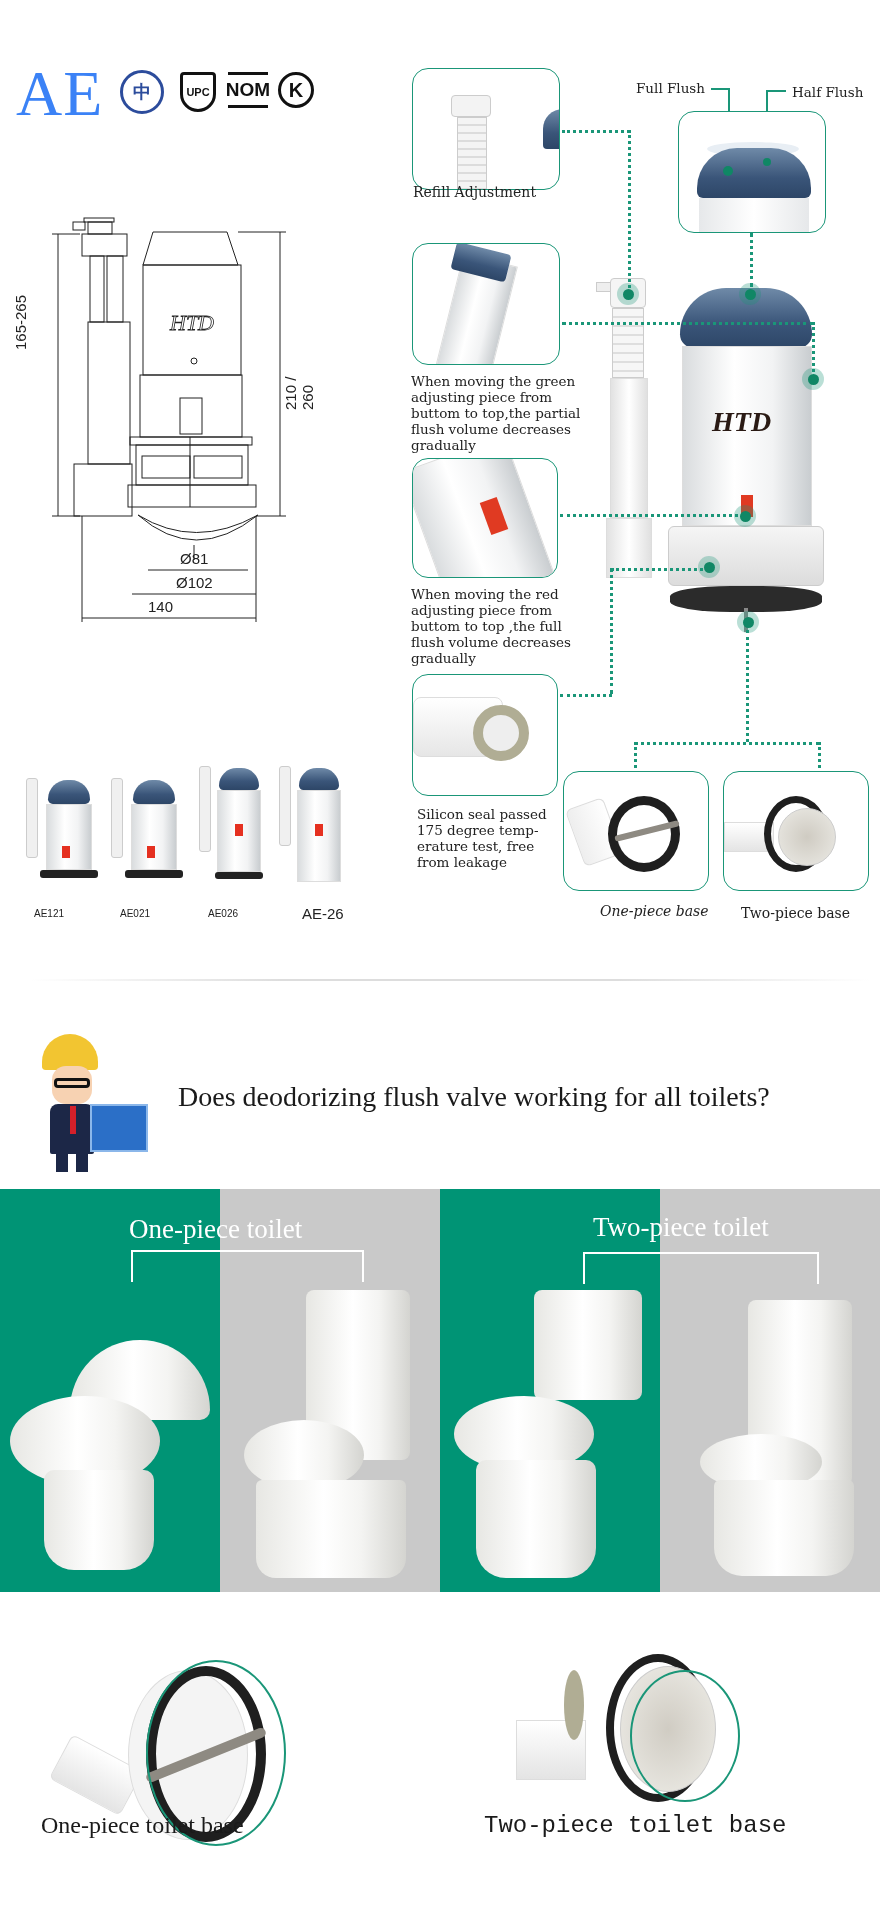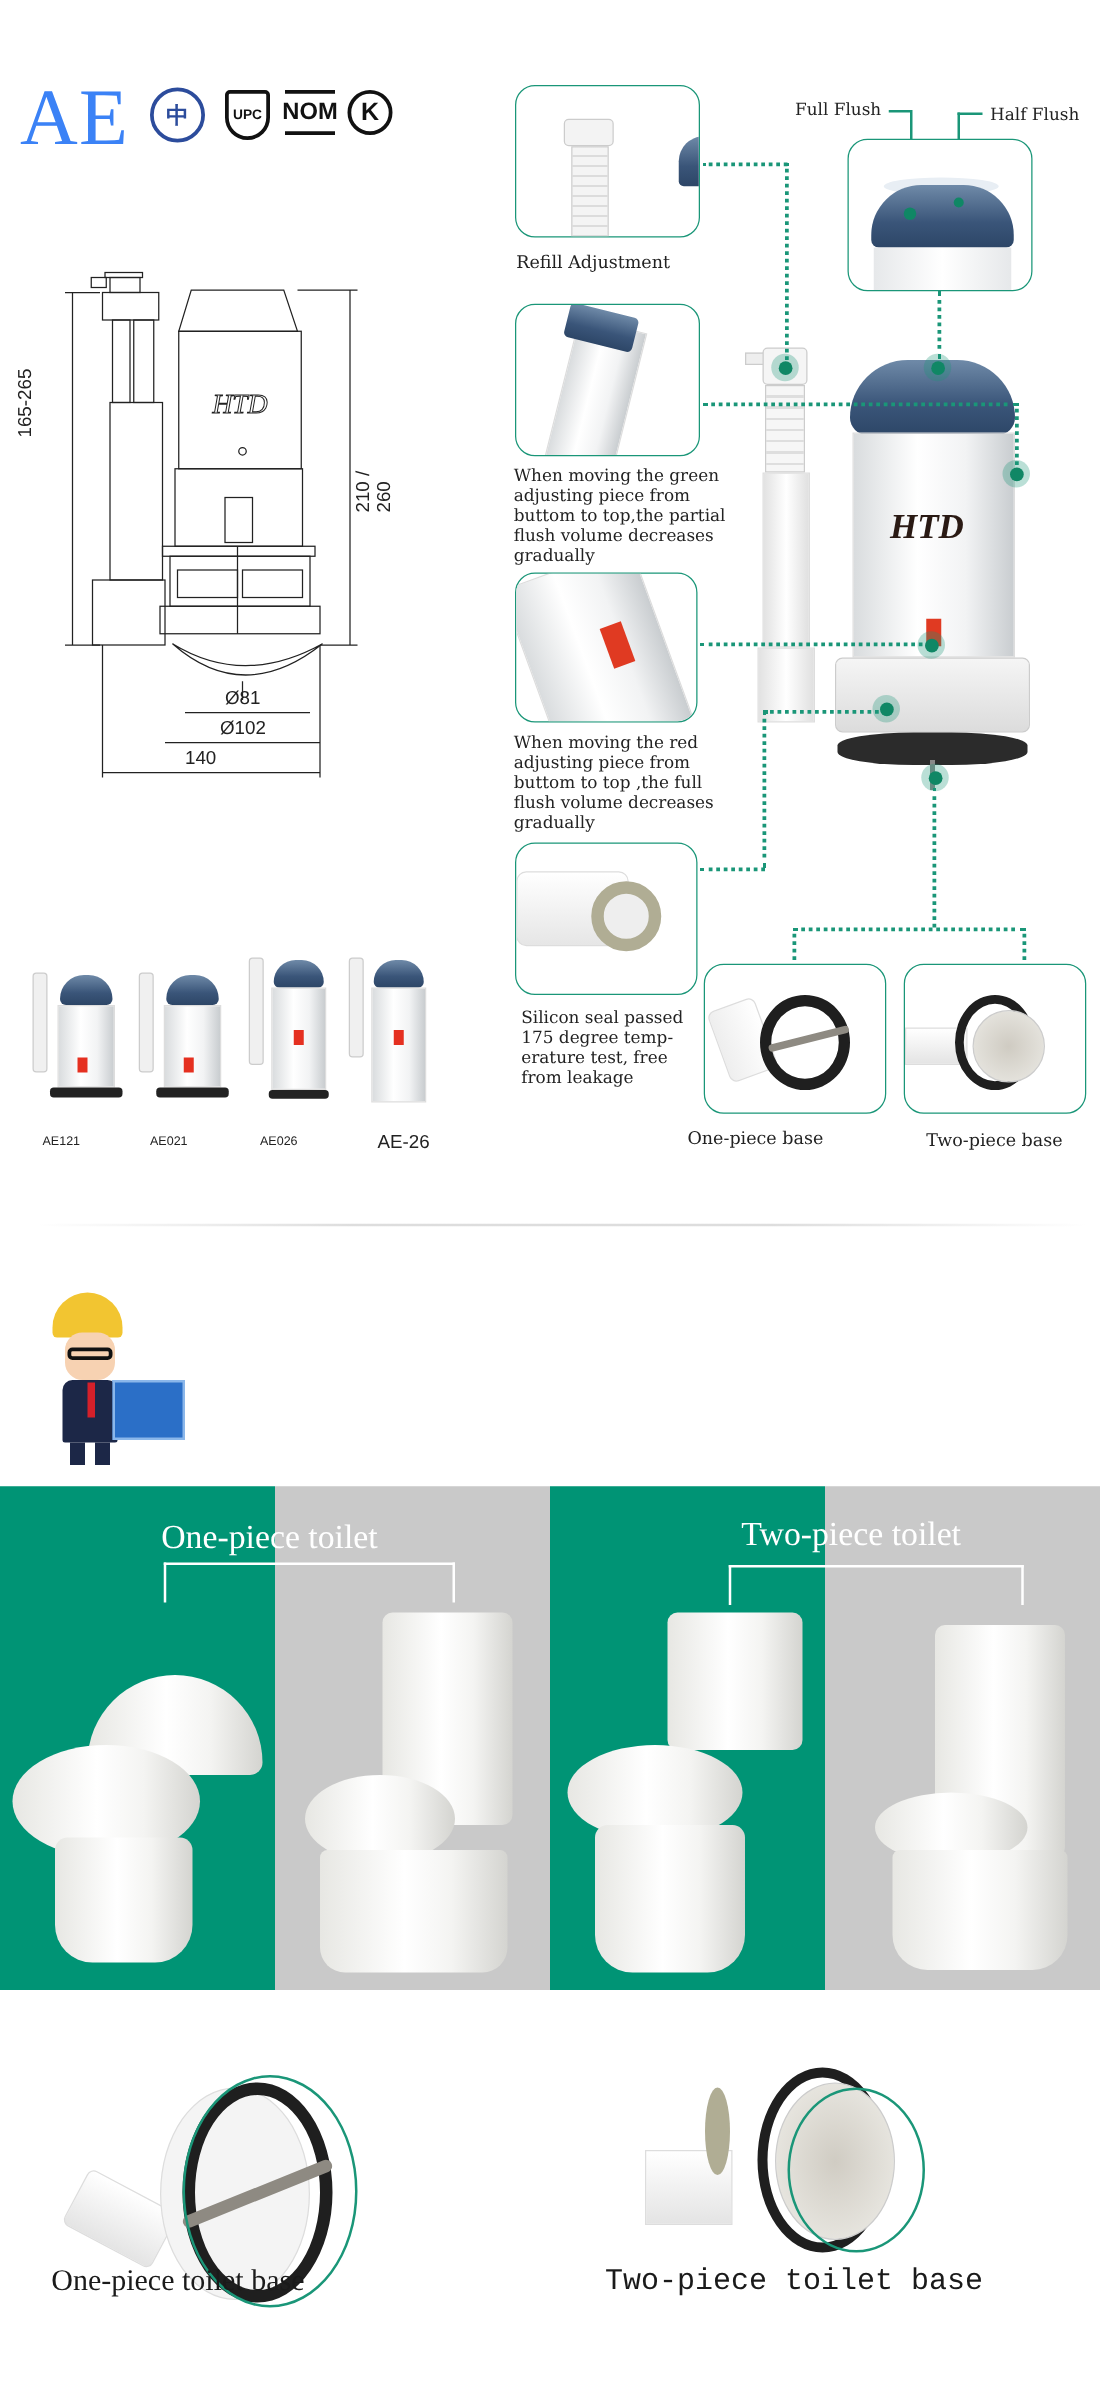--- a/index.html
+++ b/index.html
@@ -143,21 +143,21 @@
   <div class="abs cap" style="left:100px;top:146px;font-size:10px;font-family:'Liberation Sans',sans-serif;">AE021</div>
   <div class="abs cap" style="left:188px;top:146px;font-size:10px;font-family:'Liberation Sans',sans-serif;">AE026</div>
   <div class="abs cap" style="left:282px;top:146px;font-size:15px;font-family:'Liberation Sans',sans-serif;">AE-26</div>
 </div>
 
 <div class="abs card" style="left:412px;top:68px;width:148px;height:122px;">
   <div class="abs" style="left:38px;top:26px;width:40px;height:22px;background:#f3f3f3;border:1px solid #ccc;border-radius:4px;"></div>
   <div class="abs" style="left:44px;top:48px;width:30px;height:80px;background:repeating-linear-gradient(#f4f4f4 0 6px,#dcdcdc 6px 8px);border:1px solid #ccc;"></div>
   <div class="abs valve-cap" style="left:130px;top:40px;width:30px;height:40px;border-radius:20px 0 0 4px;"></div>
 </div>
-<div class="abs lbl" style="left:413px;top:202px;">Refill Adjustment</div>
+<div class="abs lbl" style="left:413px;top:184px;">Refill Adjustment</div>
 
 <div class="abs card" style="left:412px;top:243px;width:148px;height:122px;">
   <div class="abs valve-body" style="left:34px;top:14px;width:56px;height:130px;transform:rotate(14deg);border:1px solid #ddd;"></div>
   <div class="abs valve-cap" style="left:40px;top:4px;width:56px;height:28px;transform:rotate(14deg);border-radius:4px;"></div>
 </div>
 <div class="abs cap" style="left:411px;top:373px;width:170px;">When moving the green adjusting piece from buttom to top,the partial flush volume decreases gradually</div>
 
 <div class="abs card" style="left:412px;top:458px;width:146px;height:120px;">
   <div class="abs valve-body" style="left:10px;top:-10px;width:110px;height:150px;transform:rotate(-20deg);border:1px solid #ddd;"></div>
   <div class="abs" style="left:72px;top:40px;width:18px;height:34px;background:#e03a22;transform:rotate(-20deg);"></div>
@@ -218,41 +218,42 @@
 <div class="abs dot-v" style="left:746px;top:630px;height:112px;"></div>
 <div class="abs dot-h" style="left:634px;top:742px;width:186px;"></div>
 <div class="abs dot-v" style="left:634px;top:742px;height:26px;"></div>
 <div class="abs dot-v" style="left:818px;top:742px;height:26px;"></div>
 
 <div class="abs card" style="left:563px;top:771px;width:146px;height:120px;">
   <div class="abs" style="left:10px;top:30px;width:40px;height:60px;background:linear-gradient(90deg,#eee,#fff);border:1px solid #ddd;border-radius:6px;transform:rotate(-20deg);"></div>
   <div class="abs ring-black" style="left:44px;top:24px;width:72px;height:76px;"></div>
   <div class="abs" style="left:50px;top:56px;width:66px;height:6px;background:#8e8a82;transform:rotate(-14deg);border-radius:3px;"></div>
 </div>
-<div class="abs lbl" style="left:550px;top:903px;">One-piece base</div>
+<div class="abs lbl" style="left:600px;top:903px;font-style:italic;">One-piece base</div>
 <div class="abs card" style="left:723px;top:771px;width:146px;height:120px;">
   <div class="abs" style="left:0;top:50px;width:50px;height:30px;background:linear-gradient(#fff,#e4e4e4);border:1px solid #ddd;"></div>
   <div class="abs ring-black" style="left:40px;top:24px;width:64px;height:76px;border-width:7px;"></div>
   <div class="abs" style="left:54px;top:36px;width:58px;height:58px;border-radius:50%;background:radial-gradient(#cfcbc2,#ecebe6);border:1px solid #ccc;"></div>
 </div>
 <div class="abs lbl" style="left:741px;top:905px;">Two-piece base</div>
 
 <div class="abs divider"></div>
 
 <div class="abs" style="left:28px;top:1030px;width:130px;height:140px;">
   <div class="abs" style="left:14px;top:4px;width:56px;height:36px;background:#f2c531;border-radius:30px 30px 4px 4px;"></div>
   <div class="abs" style="left:24px;top:36px;width:40px;height:38px;background:#f7d2b2;border-radius:14px;"></div>
   <div class="abs" style="left:26px;top:48px;width:36px;height:10px;border:3px solid #111;border-radius:4px;"></div>
   <div class="abs" style="left:22px;top:74px;width:44px;height:50px;background:#1c2747;border-radius:8px 8px 2px 2px;"></div>
   <div class="abs" style="left:42px;top:76px;width:6px;height:28px;background:#d4202a;"></div>
   <div class="abs" style="left:28px;top:124px;width:12px;height:18px;background:#1c2747;"></div>
   <div class="abs" style="left:48px;top:124px;width:12px;height:18px;background:#1c2747;"></div>
   <div class="abs" style="left:62px;top:74px;width:58px;height:48px;background:#2b6fc7;border:2px solid #8bb7ea;"></div>
 </div>
 <div class="abs question">
+  <div>Does deodorizing flush valve working for all toilets?</div>
 </div>
 
 <div class="abs panel green" style="left:0;"></div>
 <div class="abs panel gray" style="left:220px;"></div>
 <div class="abs panel green" style="left:440px;"></div>
 <div class="abs panel gray" style="left:660px;"></div>
 
 <div class="abs ptitle" style="left:129px;top:1214px;">One-piece toilet</div>
 <div class="abs bracket" style="left:131px;top:1250px;width:233px;"></div>
 <div class="abs ptitle" style="left:593px;top:1212px;">Two-piece toilet</div>

